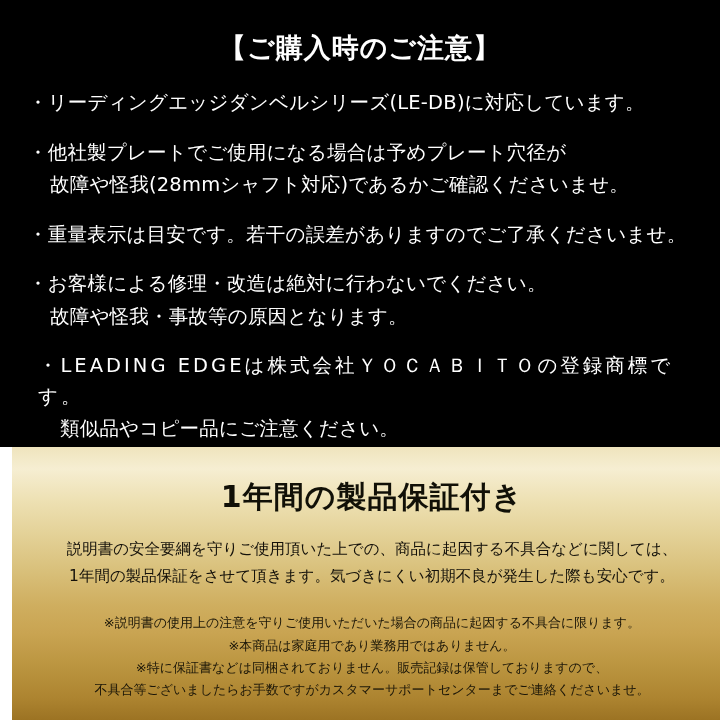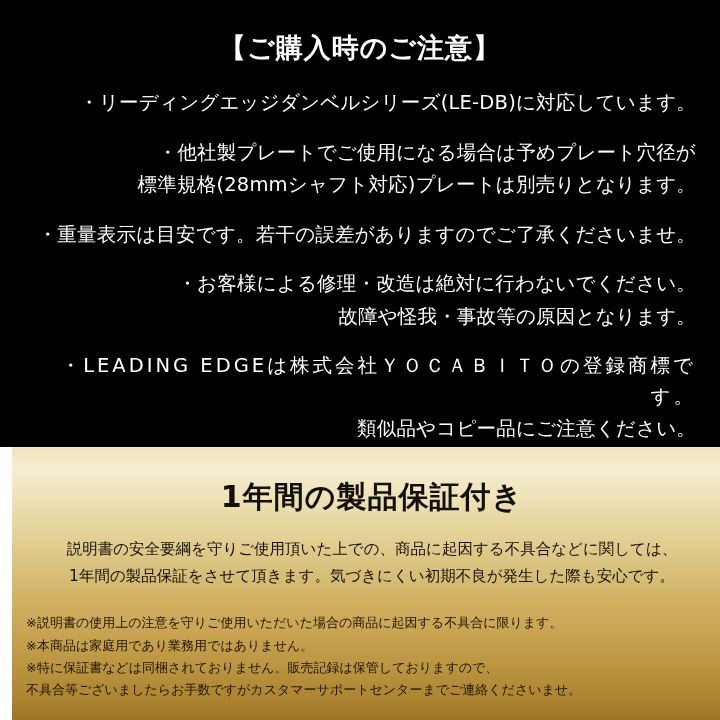--- a/index.html
+++ b/index.html
@@ -44,21 +44,20 @@
   .notice-list {
     margin: 0;
     padding: 0 6px 0 10px;
   }
   .notice-item {
     font-size: 19.5px;
     line-height: 1.55;
     margin-bottom: 13px;
     color: #ffffff;
     letter-spacing: 0.2px;
-    text-align: right;
   }
   .notice-item .sub {
     display: block;
     padding-left: 22px;
     margin-top: 2px;
   }
   .notice-item.indented {
     padding-left: 10px;
   }
   .notice-item .wide {
@@ -96,21 +95,21 @@
     color: #111007;
   }
   .warranty-body {
     text-align: center;
     font-size: 15.5px;
     line-height: 1.75;
     color: #14110a;
     margin: 0 0 22px 0;
   }
   .warranty-notes {
-    text-align: left;
+    text-align: center;
     font-size: 13px;
     line-height: 1.72;
     color: #1b1608;
   }
   .warranty-notes div {
     white-space: nowrap;
   }
 </style>
 </head>
 <body>
@@ -121,21 +120,21 @@
     <h1 class="notice-title">【ご購入時のご注意】</h1>
 
     <div class="notice-list">
 
       <p class="notice-item">
         <span>・リーディングエッジダンベルシリーズ(LE-DB)に対応しています。</span>
       </p>
 
       <p class="notice-item">
         <span>・他社製プレートでご使用になる場合は予めプレート穴径が</span>
-        <span class="sub">標準規格(28mmシャフト対応)プレートは別売りとなります。</span>
+        <span class="sub">故障や怪我(28mmシャフト対応)であるかご確認くださいませ。</span>
       </p>
 
       <p class="notice-item">
         <span>・重量表示は目安です。若干の誤差がありますのでご了承くださいませ。</span>
       </p>
 
 
       <p class="notice-item">
         <span>・お客様による修理・改造は絶対に行わないでください。</span>
         <span class="sub">故障や怪我・事故等の原因となります。</span>

